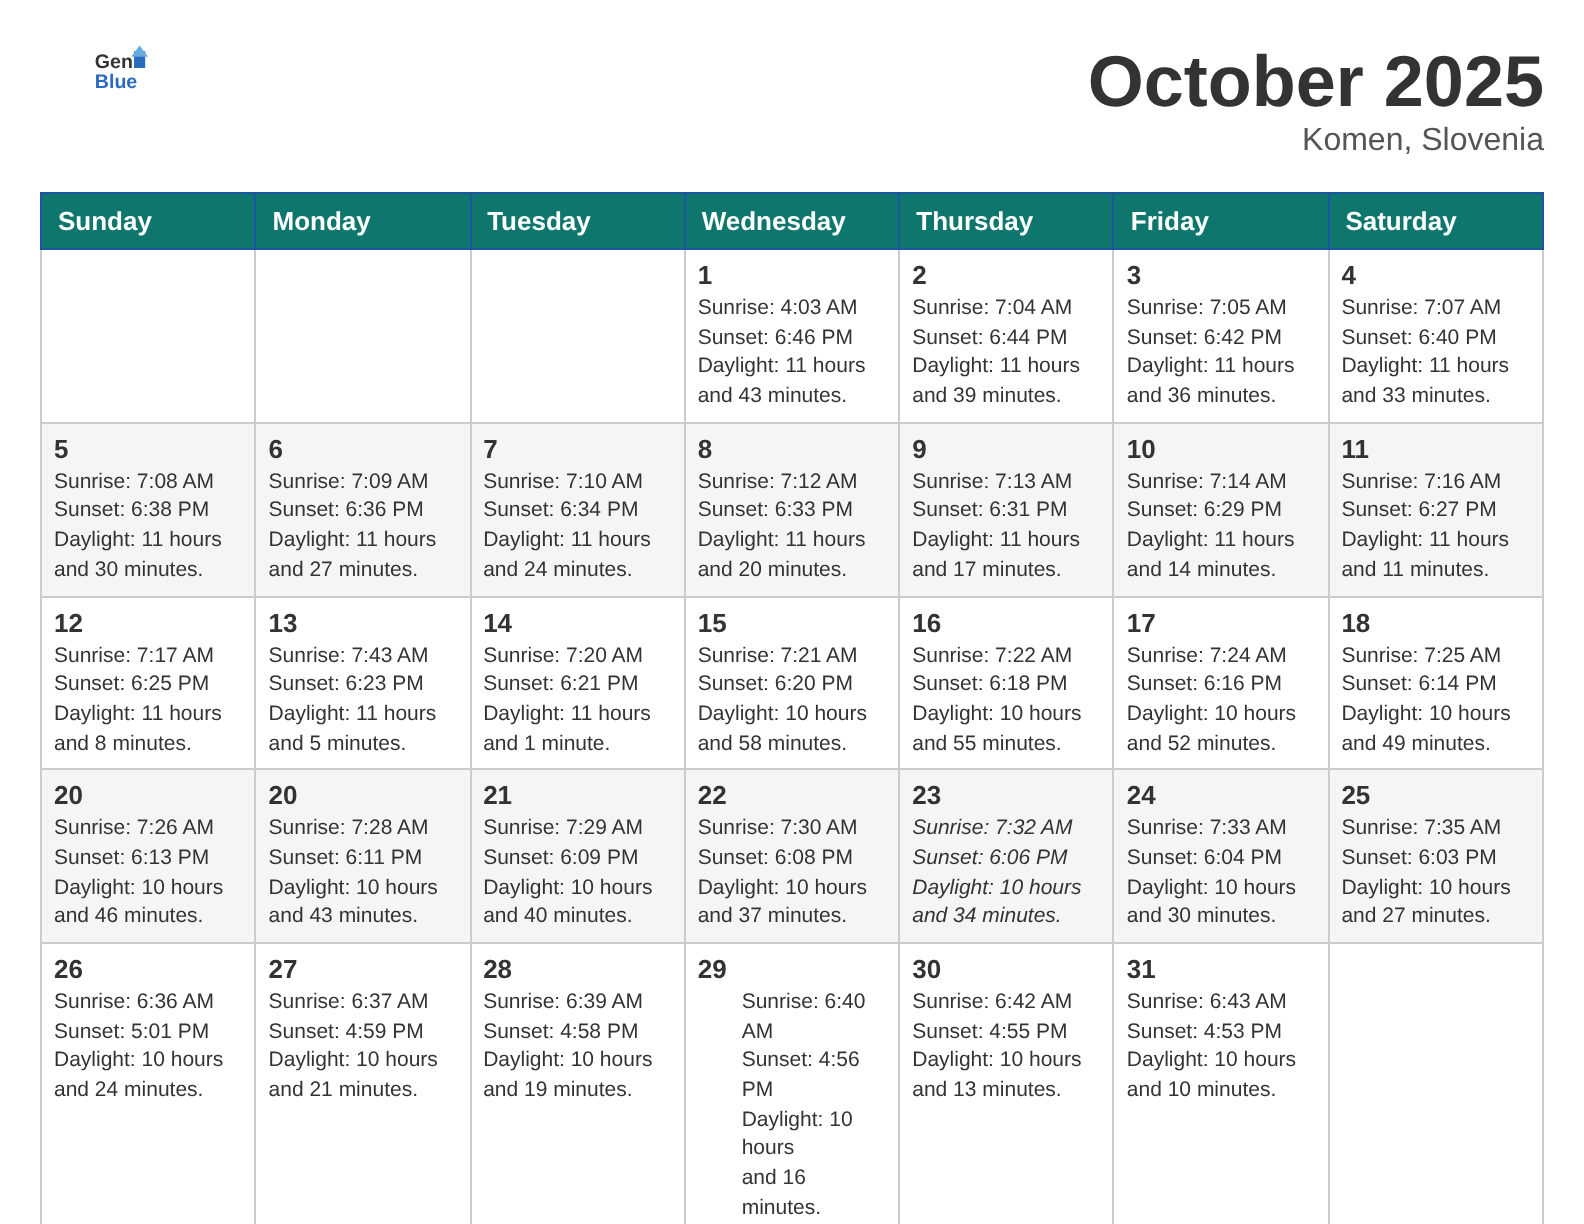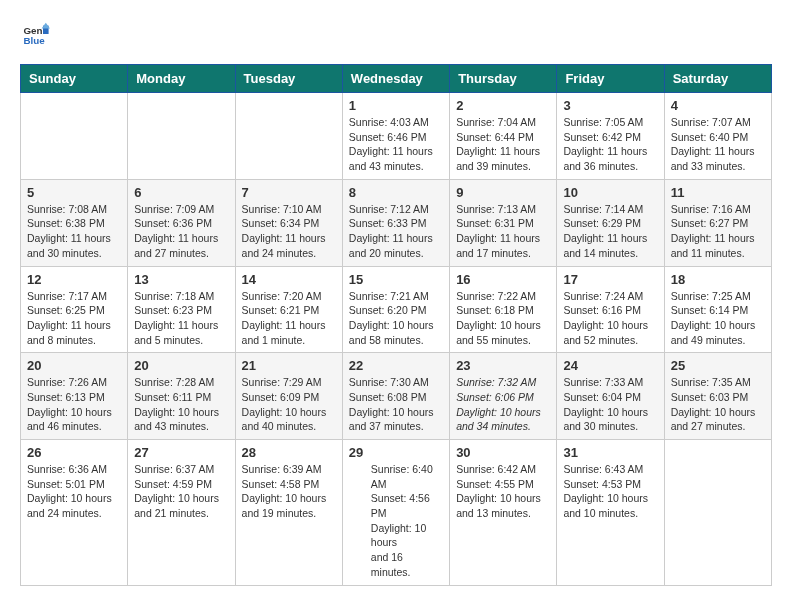--- a/index.html
+++ b/index.html
@@ -11,20 +11,21 @@
       padding: 20px;
     }
     .header {
       display: flex;
       justify-content: space-between;
       align-items: flex-start;
       margin-bottom: 16px;
     }
     .logo {
       display: flex;
+      margin-left: 24px;
     }
     .logo-icon {
       width: 28px;
       height: 28px;
       margin-left: 2px;
     }
     .title-block {
       text-align: right;
     }
     .month-title {
@@ -84,20 +85,24 @@
 
 <div class="header">
   <div class="logo">
     <svg class="logo-icon" viewBox="0 0 40 40">
       <text x="2" y="20" font-size="14" font-weight="bold" fill="#333" font-family="Arial">Gen</text>
       <text x="2" y="34" font-size="14" font-weight="bold" fill="#2a6bbf" font-family="Arial">Blue</text>
       <polygon points="30,8 38,8 38,20 30,20" fill="#2a6bbf"></polygon>
       <polygon points="34,4 40,12 28,12" fill="#6aabdf"></polygon>
     </svg>
   </div>
+  <div class="title-block">
+    <div class="month-title">October 2025</div>
+    <div class="location">Komen, Slovenia</div>
+  </div>
 </div>
 
 <table class="calendar">
   <thead>
     <tr id="weekday-header">
     <th>Sunday</th>
         <th>Monday</th>
         <th>Tuesday</th>
         <th>Wednesday</th>
         <th>Thursday</th>
@@ -193,21 +198,21 @@
       <tr>
         <td>
           <span class="day-number">12</span>
           <div class="day-info" style="white-space: pre-line;">Sunrise: 7:17 AM
 Sunset: 6:25 PM
 Daylight: 11 hours
 and 8 minutes.</div>
         </td>
         <td>
           <span class="day-number">13</span>
-          <div class="day-info" style="white-space: pre-line;">Sunrise: 7:18 AM
+          <div class="day-info" style="white-space: pre-line;">Sunrise: 7:43 AM
 Sunset: 6:23 PM
 Daylight: 11 hours
 and 5 minutes.</div>
         </td>
         <td>
           <span class="day-number">14</span>
           <div class="day-info" style="white-space: pre-line;">Sunrise: 7:20 AM
 Sunset: 6:21 PM
 Daylight: 11 hours
 and 1 minute.</div>

